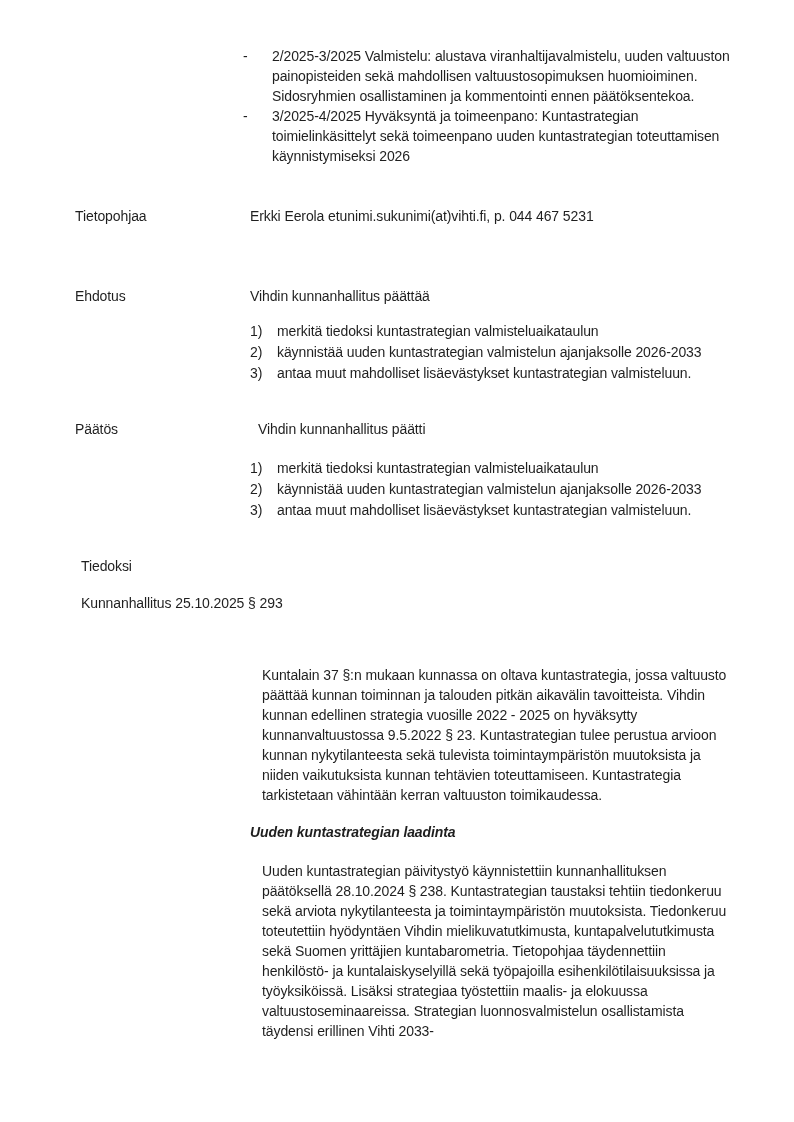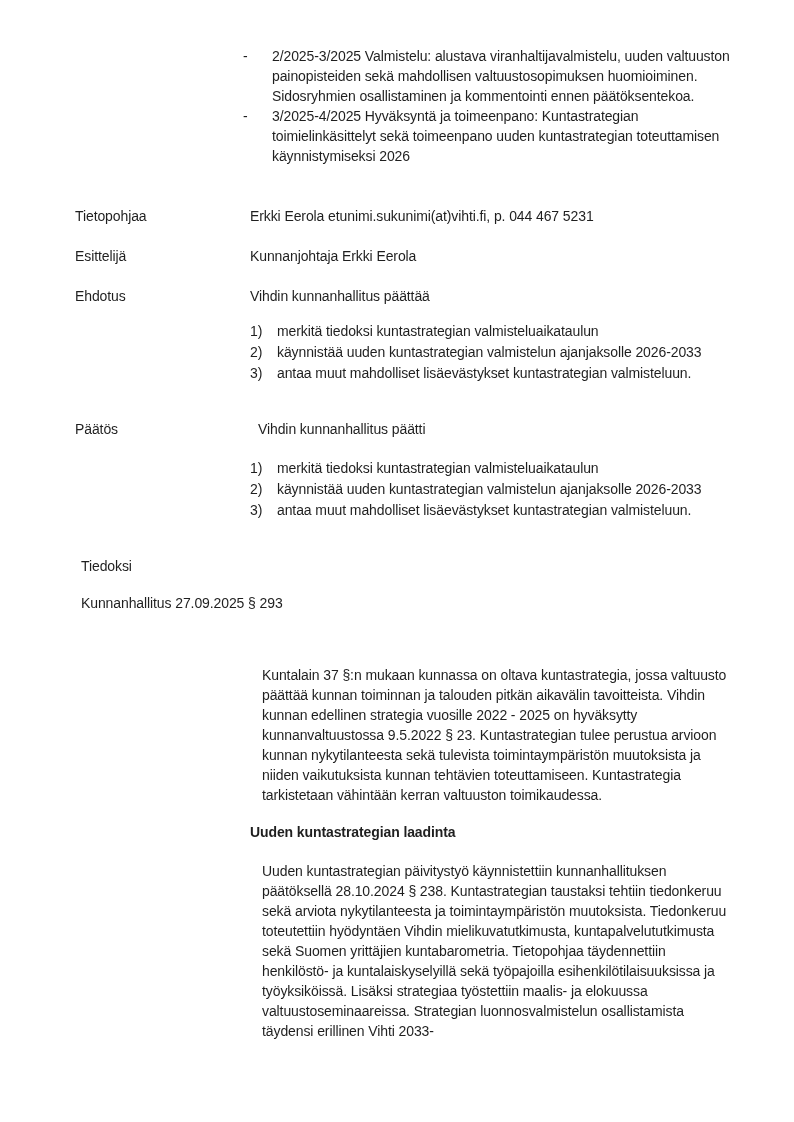--- a/index.html
+++ b/index.html
@@ -65,24 +65,20 @@
       <span class="bullet-marker">-</span>
       <span class="bullet-text">3/2025-4/2025 Hyväksyntä ja toimeenpano: Kuntastrategian toimielinkäsittelyt sekä toimeenpano uuden kuntastrategian toteuttamisen käynnistymiseksi 2026</span>
     </div>
   </div>
 
   <div class="abs field-row" style="top:206px;">
     <span class="field-label">Tietopohjaa</span>
     <span class="field-value">Erkki Eerola  etunimi.sukunimi(at)vihti.fi, p. 044 467 5231</span>
   </div>
 
-  <div class="abs field-row" style="top:246px;">
-    <span class="field-label">Esittelijä</span>
-    <span class="field-value">Kunnanjohtaja Erkki Eerola</span>
-  </div>
 
   <div class="abs field-row" style="top:286px;align-items:flex-end;">
     <span class="field-label">Ehdotus</span>
     <span class="field-value">Vihdin kunnanhallitus päättää</span>
   </div>
 
   <div class="abs num-list" style="top:321px;">
     <div class="num-item">
       <span class="num-marker">1)</span>
       <span class="num-text">merkitä tiedoksi kuntastrategian valmisteluaikataulun</span>
@@ -112,21 +108,21 @@
       <span class="num-text">käynnistää uuden kuntastrategian valmistelun ajanjaksolle 2026-2033</span>
     </div>
     <div class="num-item">
       <span class="num-marker">3)</span>
       <span class="num-text">antaa muut mahdolliset lisäevästykset kuntastrategian valmisteluun.</span>
     </div>
   </div>
 
   <div class="abs left-line" style="top:556px;">Tiedoksi</div>
 
-  <div class="abs left-line" style="top:593px;">Kunnanhallitus 27.09.2025 § 293</div>
+  <div class="abs left-line" style="top:593px;">Kunnanhallitus 25.10.2025 § 293</div>
 
   <div class="abs body-block" style="top:653px;">
     <p class="body-paragraph">Kuntalain 37 §:n mukaan kunnassa on oltava kuntastrategia, jossa valtuusto päättää kunnan toiminnan ja talouden pitkän aikavälin tavoitteista. Vihdin kunnan edellinen strategia vuosille 2022 - 2025 on hyväksytty kunnanvaltuustossa 9.5.2022 § 23. Kuntastrategian tulee perustua arvioon kunnan nykytilanteesta sekä tulevista toimintaympäristön muutoksista ja niiden vaikutuksista kunnan tehtävien toteuttamiseen. Kuntastrategia tarkistetaan vähintään kerran valtuuston toimikaudessa.</p>
-    <h3 class="section-heading" style="margin-top:17px;">Uuden kuntastrategian laadinta</h3>
+    <h3 class="section-heading" style="margin-top:17px;font-style:italic;">Uuden kuntastrategian laadinta</h3>
     <p class="body-paragraph" style="margin-top:19px;">Uuden kuntastrategian päivitystyö käynnistettiin kunnanhallituksen päätöksellä 28.10.2024 § 238. Kuntastrategian taustaksi tehtiin tiedonkeruu sekä arviota nykytilanteesta ja toimintaympäristön muutoksista. Tiedonkeruu toteutettiin hyödyntäen Vihdin mielikuvatutkimusta, kuntapalvelututkimusta sekä Suomen yrittäjien kuntabarometria. Tietopohjaa täydennettiin henkilöstö- ja kuntalaiskyselyillä sekä työpajoilla esihenkilötilaisuuksissa ja työyksiköissä. Lisäksi strategiaa työstettiin maalis- ja elokuussa valtuustoseminaareissa. Strategian luonnosvalmistelun osallistamista täydensi erillinen Vihti 2033-</p>
   </div>
 
 </div>
 
 </body></html>

